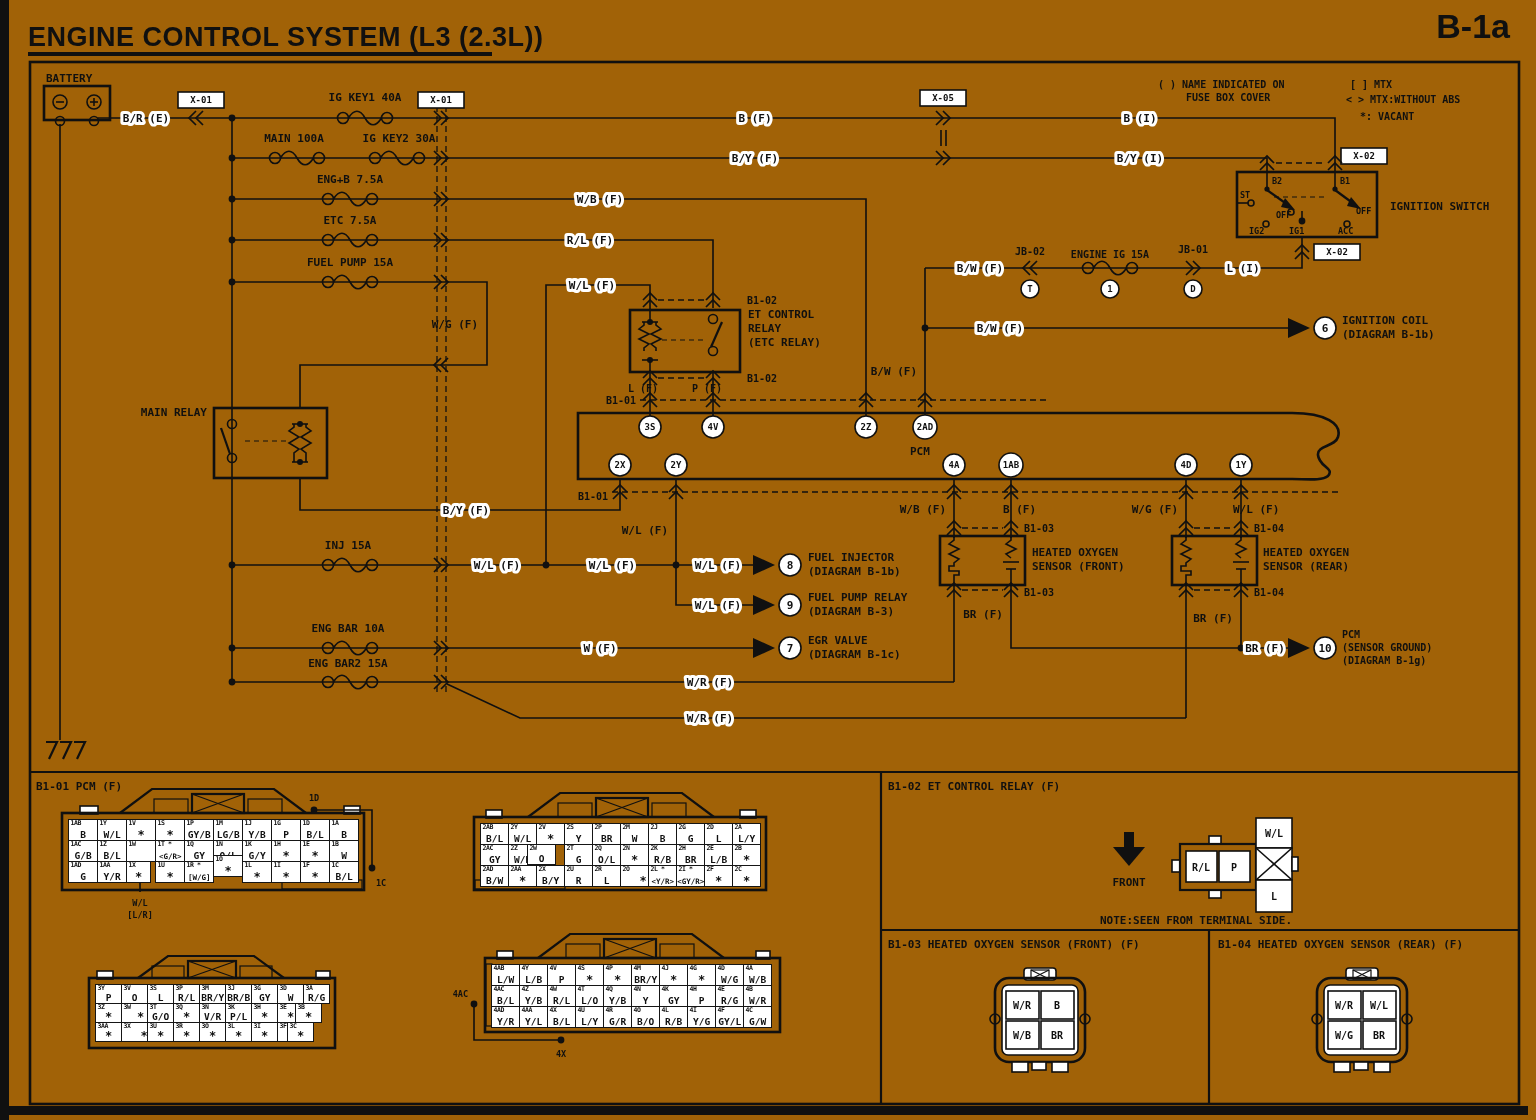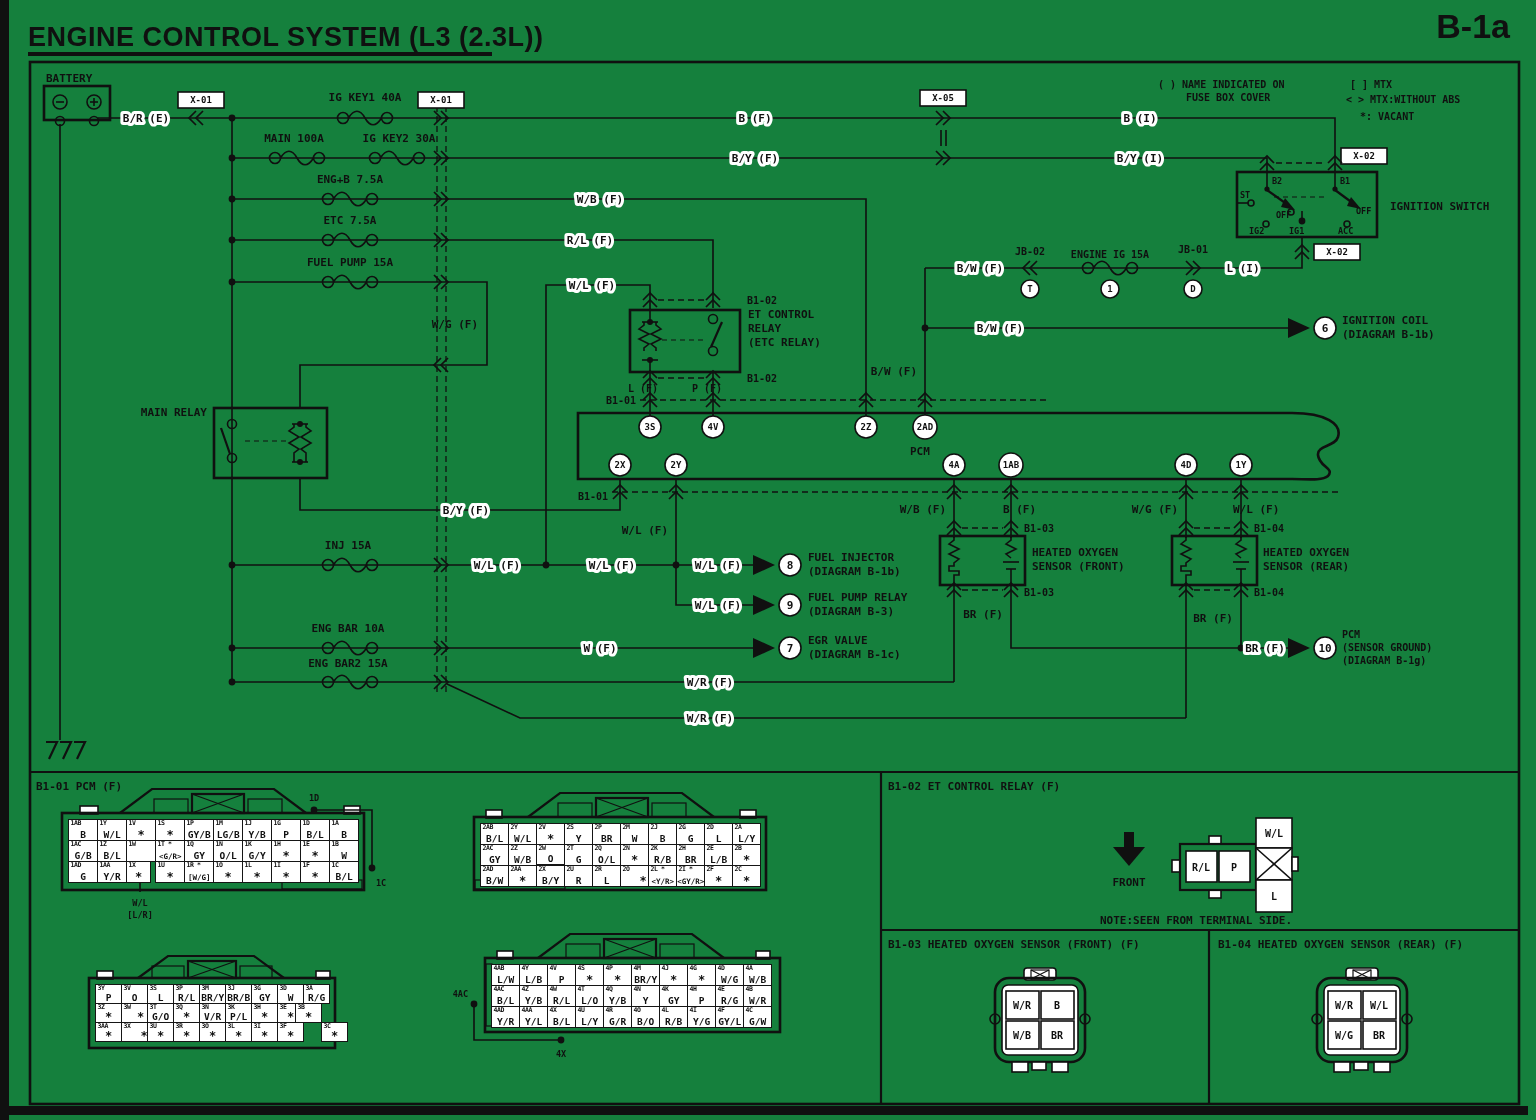--- a/index.html
+++ b/index.html
@@ -1,16 +1,16 @@
 <!DOCTYPE html>
 <html><head>
 <meta charset="utf-8">
 <style>
   html,body{margin:0;padding:0;background:#e8e8e8;}
-  #stage{position:relative;width:1536px;height:1120px;background:#15803d;overflow:hidden;
+  #stage{position:relative;width:1536px;height:1120px;background:#a16207;overflow:hidden;
          font-family:"DejaVu Sans Mono",monospace;}
   #diagram{position:absolute;left:0;top:0;z-index:1;}
   
   text{font-family:"DejaVu Sans Mono",monospace;fill:#101010;}
   .t-title{font-family:"Liberation Sans",sans-serif;font-size:27px;font-weight:bold;letter-spacing:.5px;}
   .t-page{font-family:"Liberation Sans",sans-serif;font-size:34px;font-weight:bold;}
   .t-inline{font-size:11px;font-weight:bold;text-anchor:middle;dominant-baseline:central;
             paint-order:stroke;stroke:#fff;stroke-width:6px;stroke-linejoin:round;}
   .t-lbl{font-size:11px;font-weight:bold;}
   .t-end{text-anchor:end;}
@@ -662,21 +662,21 @@
         <span class="val star">*</span>
       </div>
       <div class="cell" style="left: 87px; top: 42px; width: 30.4px; height: 22.4px;">
         <span class="pin">1U</span>
         <span class="val star">*</span>
       </div>
       <div class="cell" style="left: 116px; top: 42px; width: 30.4px; height: 22.4px;">
         <span class="pin">1R *</span>
         <span class="val long">[W/G]</span>
       </div>
-      <div class="cell" style="left: 145px; top: 42px; width: 30.4px; height: 22.4px;">
+      <div class="cell" style="left: 145px; top: 36px; width: 30.4px; height: 22.4px;">
         <span class="pin">1O</span>
         <span class="val star">*</span>
       </div>
       <div class="cell" style="left: 174px; top: 42px; width: 30.4px; height: 22.4px;">
         <span class="pin">1L</span>
         <span class="val star">*</span>
       </div>
       <div class="cell" style="left: 203px; top: 42px; width: 30.4px; height: 22.4px;">
         <span class="pin">1I</span>
         <span class="val star">*</span>
@@ -732,21 +732,21 @@
         <span class="val">L/Y</span>
       </div>
       <div class="cell" style="left: 0px; top: 21px; width: 29.4px; height: 22.4px;">
         <span class="pin">2AC</span>
         <span class="val">GY</span>
       </div>
       <div class="cell" style="left: 28px; top: 21px; width: 29.4px; height: 22.4px;">
         <span class="pin">2Z</span>
         <span class="val">W/B</span>
       </div>
-      <div class="cell" style="left: 56px; top: 21px; width: 29.4px; height: 21px;">
+      <div class="cell" style="left: 47px; top: 21px; width: 29.4px; height: 21px;">
         <span class="pin">2W</span>
         <span class="val">O</span>
       </div>
       <div class="cell" style="left: 84px; top: 21px; width: 29.4px; height: 22.4px;">
         <span class="pin">2T</span>
         <span class="val">G</span>
       </div>
       <div class="cell" style="left: 112px; top: 21px; width: 29.4px; height: 22.4px;">
         <span class="pin">2Q</span>
         <span class="val">O/L</span>
@@ -910,21 +910,21 @@
         <span class="val star">*</span>
       </div>
       <div class="cell" style="left: 156px; top: 38px; width: 27.4px; height: 20.4px;">
         <span class="pin">3I</span>
         <span class="val star">*</span>
       </div>
       <div class="cell" style="left: 182px; top: 38px; width: 27.4px; height: 20.4px;">
         <span class="pin">3F</span>
         <span class="val star">*</span>
       </div>
-      <div class="cell" style="left: 226px; top: 38px; width: 27.4px; height: 20.4px;">
+      <div class="cell" style="left: 192px; top: 38px; width: 27.4px; height: 20.4px;">
         <span class="pin">3C</span>
         <span class="val star">*</span>
       </div>
     </div>
     <div class="pinblock" style="left: 491px; top: 964px;">
       <div class="cell" style="left: 0px; top: 0px; width: 29.4px; height: 22.4px;">
         <span class="pin">4AB</span>
         <span class="val">L/W</span>
       </div>
       <div class="cell" style="left: 28px; top: 0px; width: 29.4px; height: 22.4px;">

